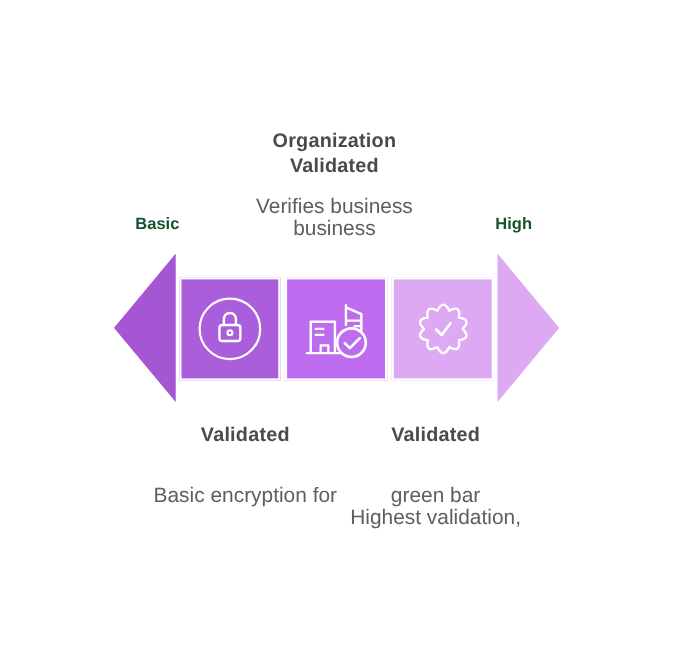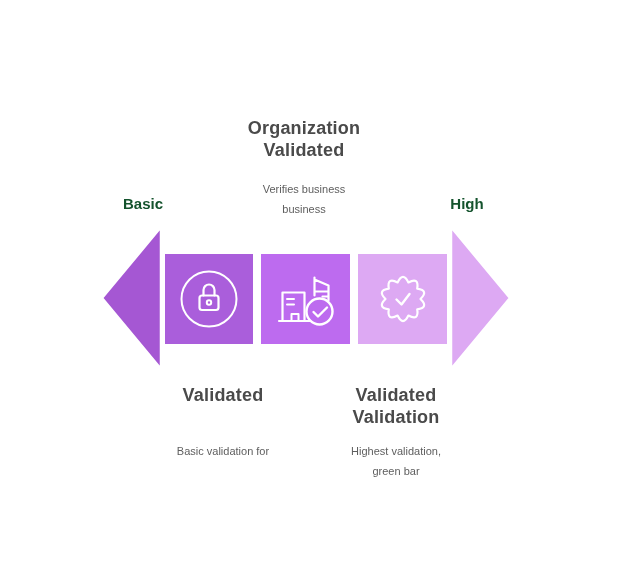--- a/index.html
+++ b/index.html
@@ -19,21 +19,21 @@
     color: #4a4a4a;
     font-size: 18px;
     font-weight: bold;
     line-height: 22px;
     text-align: center;
     letter-spacing: 0.2px;
   }
   .stage-desc {
     position: absolute;
     color: #5e5e5e;
-    font-size: 11px;
+    font-size: 19px;
     line-height: 20px;
     text-align: center;
   }
   .stage-title span, .stage-desc span { display: block; }
   .axis-label {
     position: absolute;
     color: #14532d;
     font-size: 15px;
     font-weight: bold;
     text-align: center;
@@ -102,25 +102,24 @@
     <svg class="icon-svg" width="64" height="64" viewBox="0 0 64 64" fill="none">
       <path d="M49.5,32 Q58.2,40.5 46.2,42.3 Q48.2,54.2 37.4,48.6 Q32,59.5 26.6,48.6 Q15.8,54.2 17.8,42.3 Q5.8,40.5 14.5,32 Q5.8,23.5 17.8,21.7 Q15.8,9.8 26.6,15.4 Q32,4.5 37.4,15.4 Q48.2,9.8 46.2,21.7 Q58.2,23.5 49.5,32 Z" stroke="#ffffff" stroke-width="2.2" stroke-linejoin="round"></path>
       <path d="M25.5,32.5 l5,5 L38.5,27" stroke="#ffffff" stroke-width="2.4" stroke-linecap="round" stroke-linejoin="round"></path>
     </svg>
   </div>
 
   <div class="stage-title" style="left:113px; top:384px; width:220px;">
     <span>Validated</span>
   </div>
   <div class="stage-desc" style="left:123px; top:441px; width:200px;">
-    <span>Basic validation for</span>
+    <span>Basic encryption for</span>
   </div>
 
   <div class="stage-title" style="left:286px; top:384px; width:220px;">
     <span>Validated</span>
-    <span>Validation</span>
   </div>
   <div class="stage-desc" style="left:296px; top:441px; width:200px;">
+    <span>green bar</span>
     <span>Highest validation,</span>
-    <span>green bar</span>
   </div>
 
 </div>
 
 </body></html>

